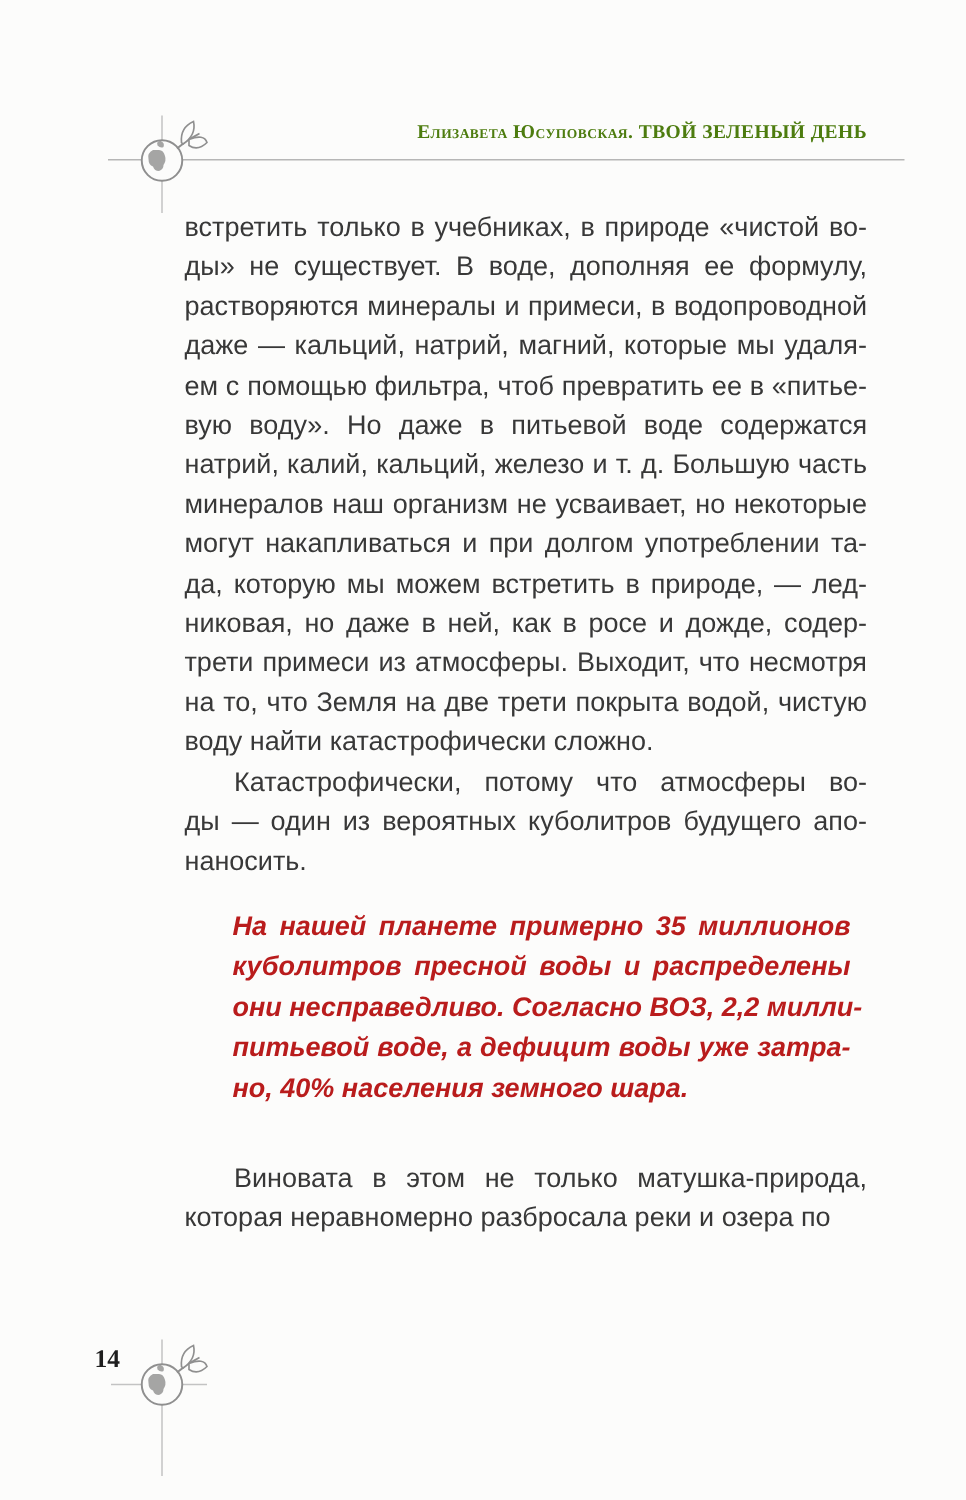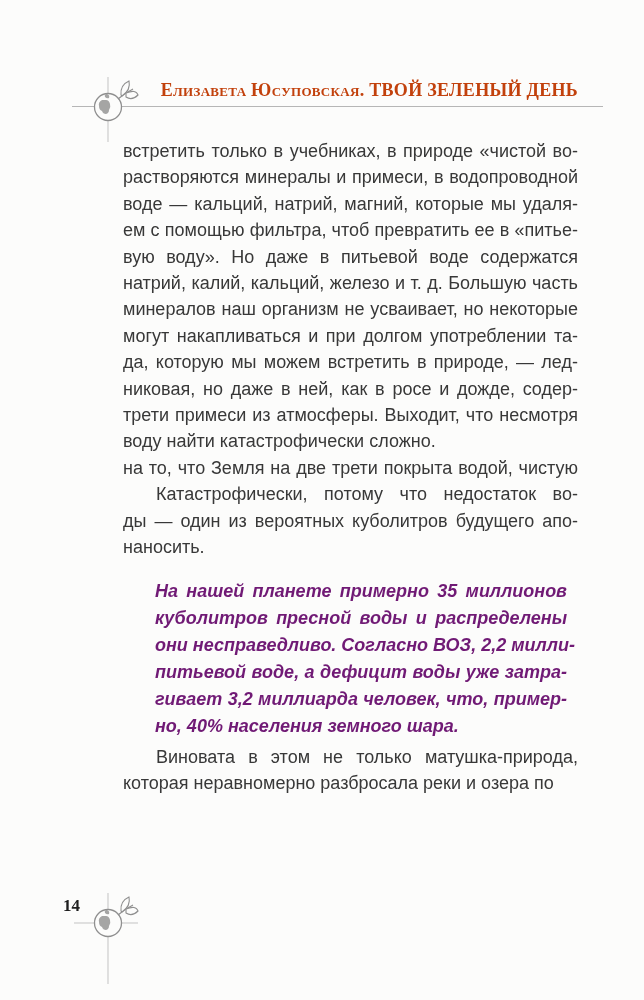--- a/index.html
+++ b/index.html
@@ -10,40 +10,40 @@
   }
   
   .header-rule {
     position:absolute; left:72px; top:106px; width:531px; height:1px;
     background:#b6b6b6;
   }
   .running-title {
     position:absolute; right:66px; top:80px;
     font-family:"Liberation Serif", serif;
     font-variant:small-caps; font-weight:600;
-    font-size:18px; letter-spacing:0.3px; color:#c2410c;
+    font-size:13px; letter-spacing:0.3px; color:#4d7c0f;
     white-space:nowrap;
   }
   .globe-svg { position:absolute; }
   .globe-header { left:74px; top:74px; }
   .globe-footer { left:74px; top:888px; }
   
   .column {
     position:absolute; left:123px; top:138px; width:455px;
     color:#383838; font-size:18px; line-height:26.4px;
   }
   .tline { text-align:justify; text-align-last:justify; white-space:nowrap; }
   .tline.tlast { text-align-last:left; }
   .tline.tfirst { padding-left:33px; }
   .para { margin:0; }
   .quote-block {
-    margin-top:17px; margin-bottom:4px;
+    margin-top:17px; margin-bottom:33px;
     margin-left:32px; width:412px;
     font-weight:bold; font-style:italic;
-    color:#701a75; font-size:18px; line-height:27px;
+    color:#b91c1c; font-size:18px; line-height:27px;
   }
   
   .page-number {
     position:absolute; left:63px; top:896px;
     font-family:"Liberation Serif", serif; font-weight:bold;
     font-size:17px; color:#1e1e1e;text-align:center;
   }
 </style>
 </head>
 <body>
@@ -59,44 +59,44 @@
     <path d="M28 26 q-4 2 -3 6 q0 4 3 5 q1 3 4 3 q3 -1 3 -4 q2 -3 1 -6 q-1 -4 -4 -4 z" fill="#8f8f8f" opacity="0.8"></path>
     <path d="M33 20 q-3 0 -2 3 q2 2 4 1 q1 -3 -2 -4 z" fill="#8f8f8f" opacity="0.8"></path>
     <path d="M44 25 Q 51 19 59 15" fill="none" stroke="#8f8f8f" stroke-width="1.2"></path>
     <path d="M47 21 Q 46 11 55 7 Q 57 16 48 22 Z" fill="#fcfcfb" stroke="#8f8f8f" stroke-width="1.1"></path>
     <path d="M52 19 Q 62 15 64 21 Q 58 27 52 23 Z" fill="#fcfcfb" stroke="#8f8f8f" stroke-width="1.1"></path>
   </svg>
 
   <div class="column">
     <div class="para">
         <div class="tline">встретить только в учебниках, в природе «чистой во-</div>
+        <div class="tline">ды» не существует. В воде, дополняя ее формулу,</div>
         <div class="tline">растворяются минералы и примеси, в водопроводной</div>
-        <div class="tline">воде — кальций, натрий, магний, которые мы удаля-</div>
+        <div class="tline">даже — кальций, натрий, магний, которые мы удаля-</div>
         <div class="tline">ем с помощью фильтра, чтоб превратить ее в «питье-</div>
         <div class="tline">вую воду». Но даже в питьевой воде содержатся</div>
         <div class="tline">натрий, калий, кальций, железо и т. д. Большую часть</div>
         <div class="tline">минералов наш организм не усваивает, но некоторые</div>
         <div class="tline">могут накапливаться и при долгом употреблении та-</div>
         <div class="tline">да, которую мы можем встретить в природе, — лед-</div>
         <div class="tline">никовая, но даже в ней, как в росе и дожде, содер-</div>
         <div class="tline">трети примеси из атмосферы. Выходит, что несмотря</div>
+        <div class="tline">на то, что Земля на две трети покрыта водой, чистую</div>
         <div class="tline tlast">воду найти катастрофически сложно.</div>
-        <div class="tline">на то, что Земля на две трети покрыта водой, чистую</div>
       </div>
     <div class="para">
-        <div class="tline tfirst">Катастрофически, потому что недостаток во-</div>
+        <div class="tline tfirst">Катастрофически, потому что атмосферы во-</div>
         <div class="tline">ды — один из вероятных куболитров будущего апо-</div>
         <div class="tline tlast">наносить.</div>
       </div>
     <div class="quote-block">
         <div class="tline">На нашей планете примерно 35 миллионов</div>
         <div class="tline">куболитров пресной воды и распределены</div>
         <div class="tline">они несправедливо. Согласно ВОЗ, 2,2 милли-</div>
         <div class="tline">питьевой воде, а дефицит воды уже затра-</div>
-        <div class="tline">гивает 3,2 миллиарда человек, что, пример-</div>
         <div class="tline tlast">но, 40% населения земного шара.</div>
       </div>
     <div class="para">
         <div class="tline tfirst">Виновата в этом не только матушка-природа,</div>
         <div class="tline tlast">которая неравномерно разбросала реки и озера по</div>
       </div>
   </div>
 
   <div class="page-number">14</div>
 

